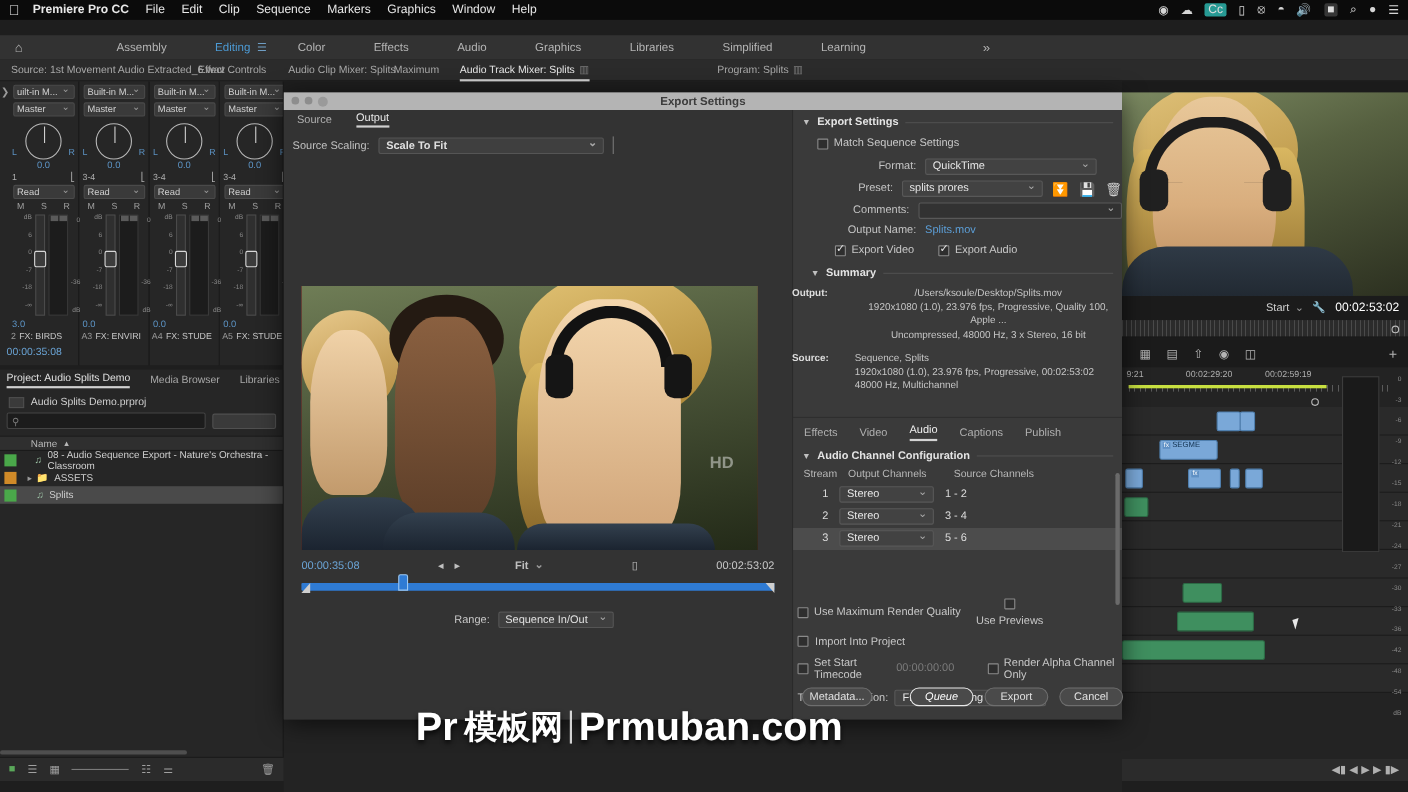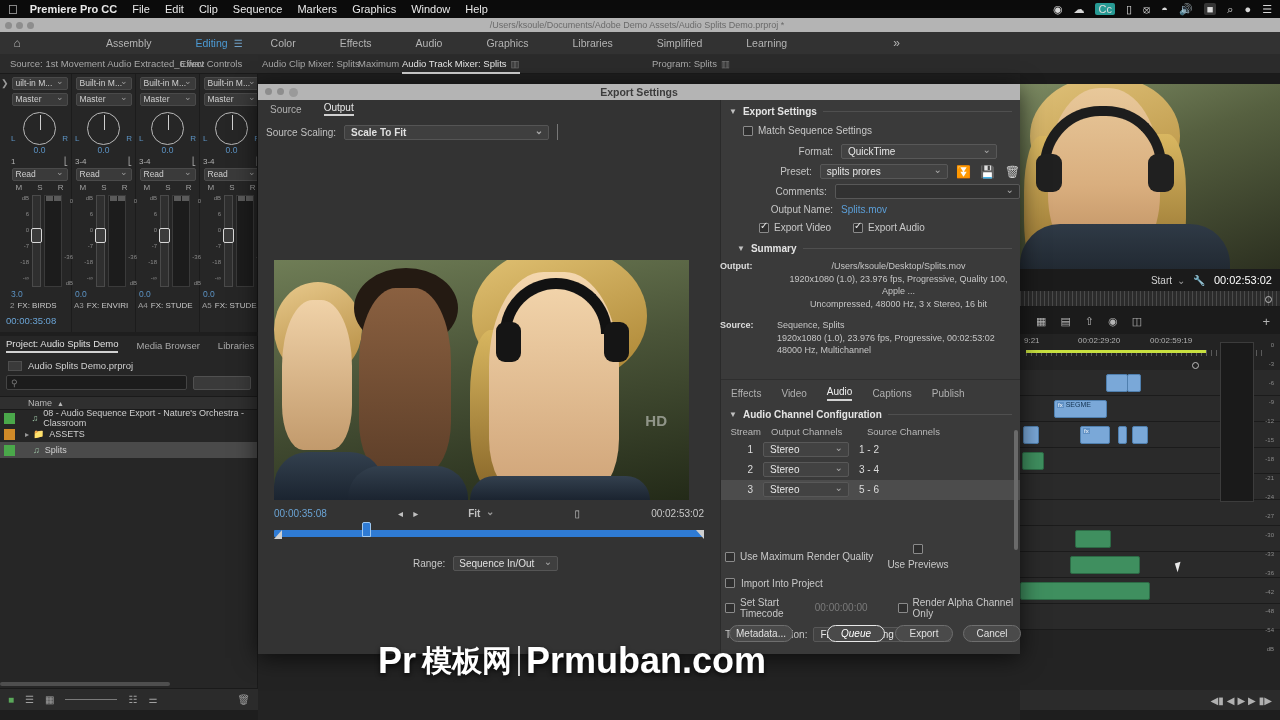--- a/index.html
+++ b/index.html
@@ -264,28 +264,20 @@
     <span class="sysicon">▯</span>
     <span class="sysicon">⦻</span>
     <span class="sysicon">◓</span>
     <span class="sysicon">🔊</span>
     <span class="sysicon hl" style="background:#3a3a3a;">■</span>
     <span class="sysicon">⌕</span>
     <span class="sysicon">●</span>
     <span class="sysicon">☰</span>
   </div>
 
-  <div class="titlebar">
-    <div class="tb-dots">
-        <i></i>
-        <i></i>
-        <i></i>
-      </div>
-    <div class="tb-title">/Users/ksoule/Documents/Adobe Demo Assets/Audio Splits Demo.prproj *</div>
-  </div>
 
   <div class="wsbar">
     <div class="home-ic">⌂</div>
     <div class="ws-tabs">
       <span class="ws-tab">Assembly</span>
       <span class="ws-tab active">Editing</span>
       <span class="ws-burger">☰</span>
       <span class="ws-tab">Color</span>
       <span class="ws-tab">Effects</span>
       <span class="ws-tab">Audio</span>
@@ -295,21 +287,21 @@
       <span class="ws-tab">Learning</span>
     </div>
     <div class="ws-more">»</div>
   </div>
 
   <div class="panelbar">
     <div class="ptab" style="left:10px;">Source: 1st Movement Audio Extracted_6.wav</div>
     <div class="ptab" style="left:180px;">Effect Controls</div>
     <div class="ptab" style="left:262px;">Audio Clip Mixer: Splits</div>
     <div class="ptab" style="left:358px;">Maximum</div>
-    <div class="ptab active" style="left:402px;"><span>Audio Track Mixer: Splits</span><span class="grip">▥</span></div>
+    <div class="ptab active" style="left:418px;"><span>Audio Track Mixer: Splits</span><span class="grip">▥</span></div>
     <div class="ptab" style="left:652px;"><span>Program: Splits</span><span class="grip">▥</span></div>
   </div>
 
   <div class="mixer">
     <div class="mx-arrow">❯</div>
     <div class="strip" style="left:8px;"></div>
     <div class="strip" style="left:72px;"></div>
     <div class="strip" style="left:136px;"></div>
     <div class="strip" style="left:200px;"></div>
 

